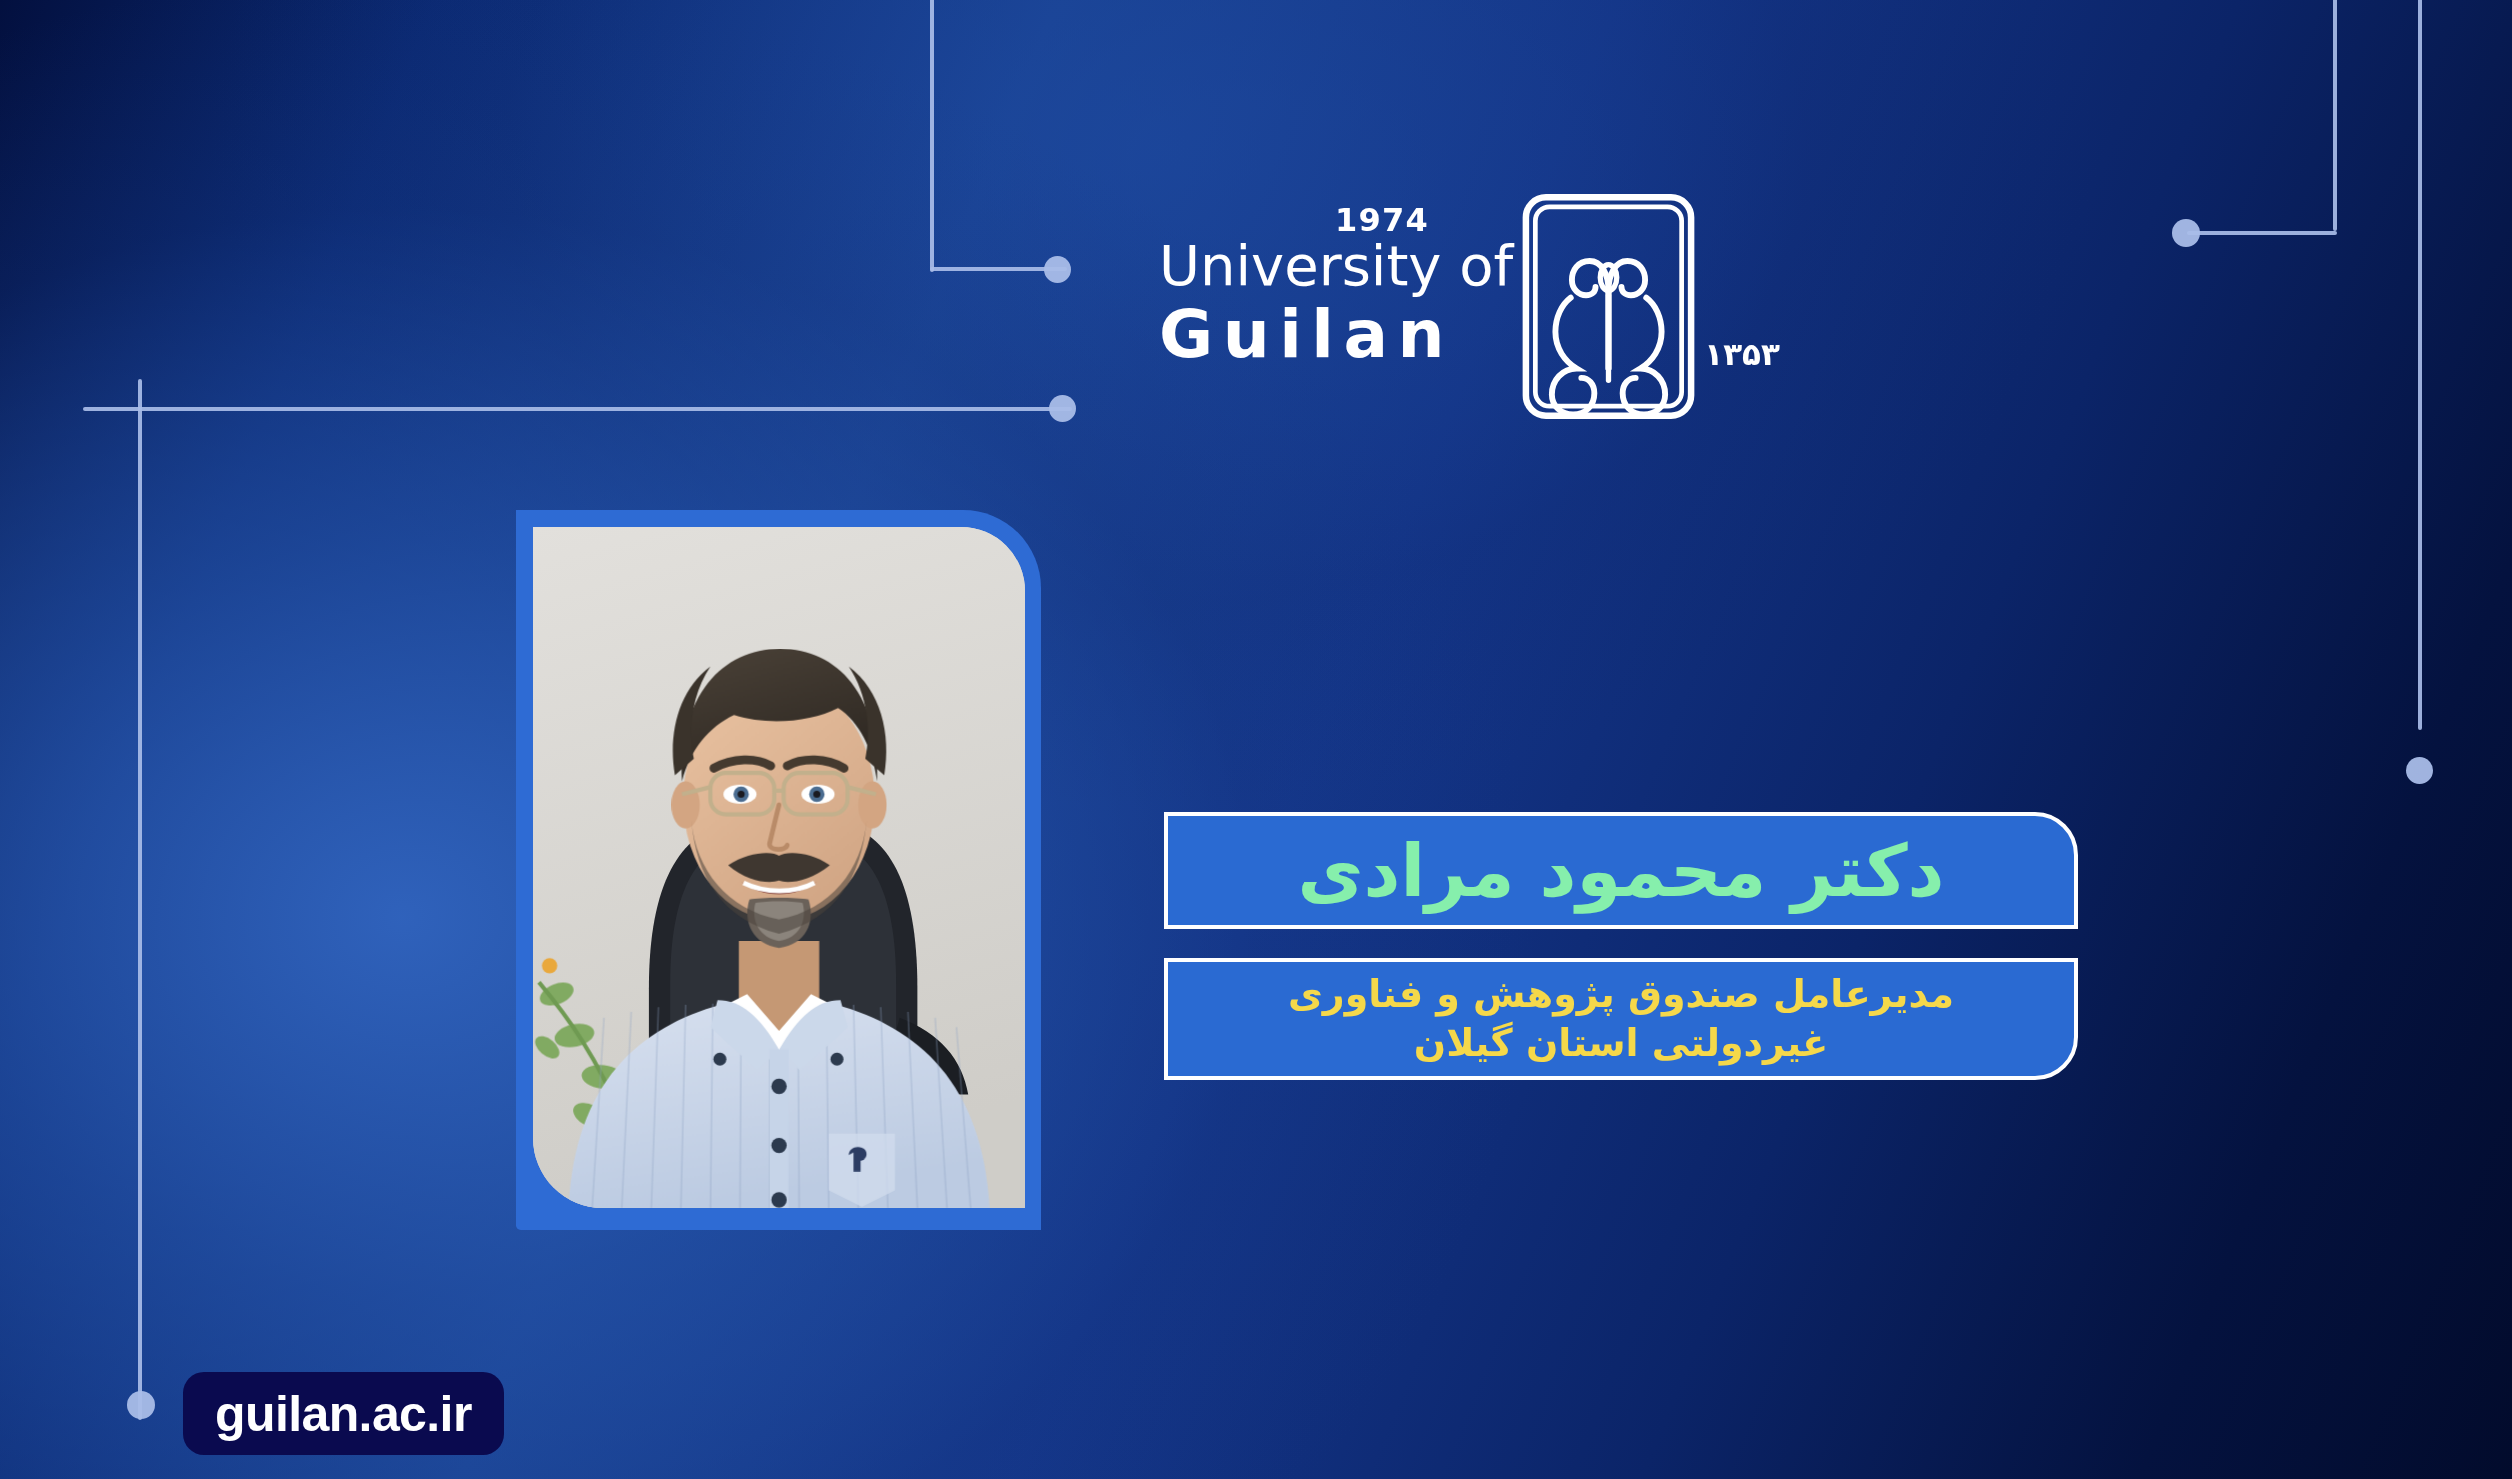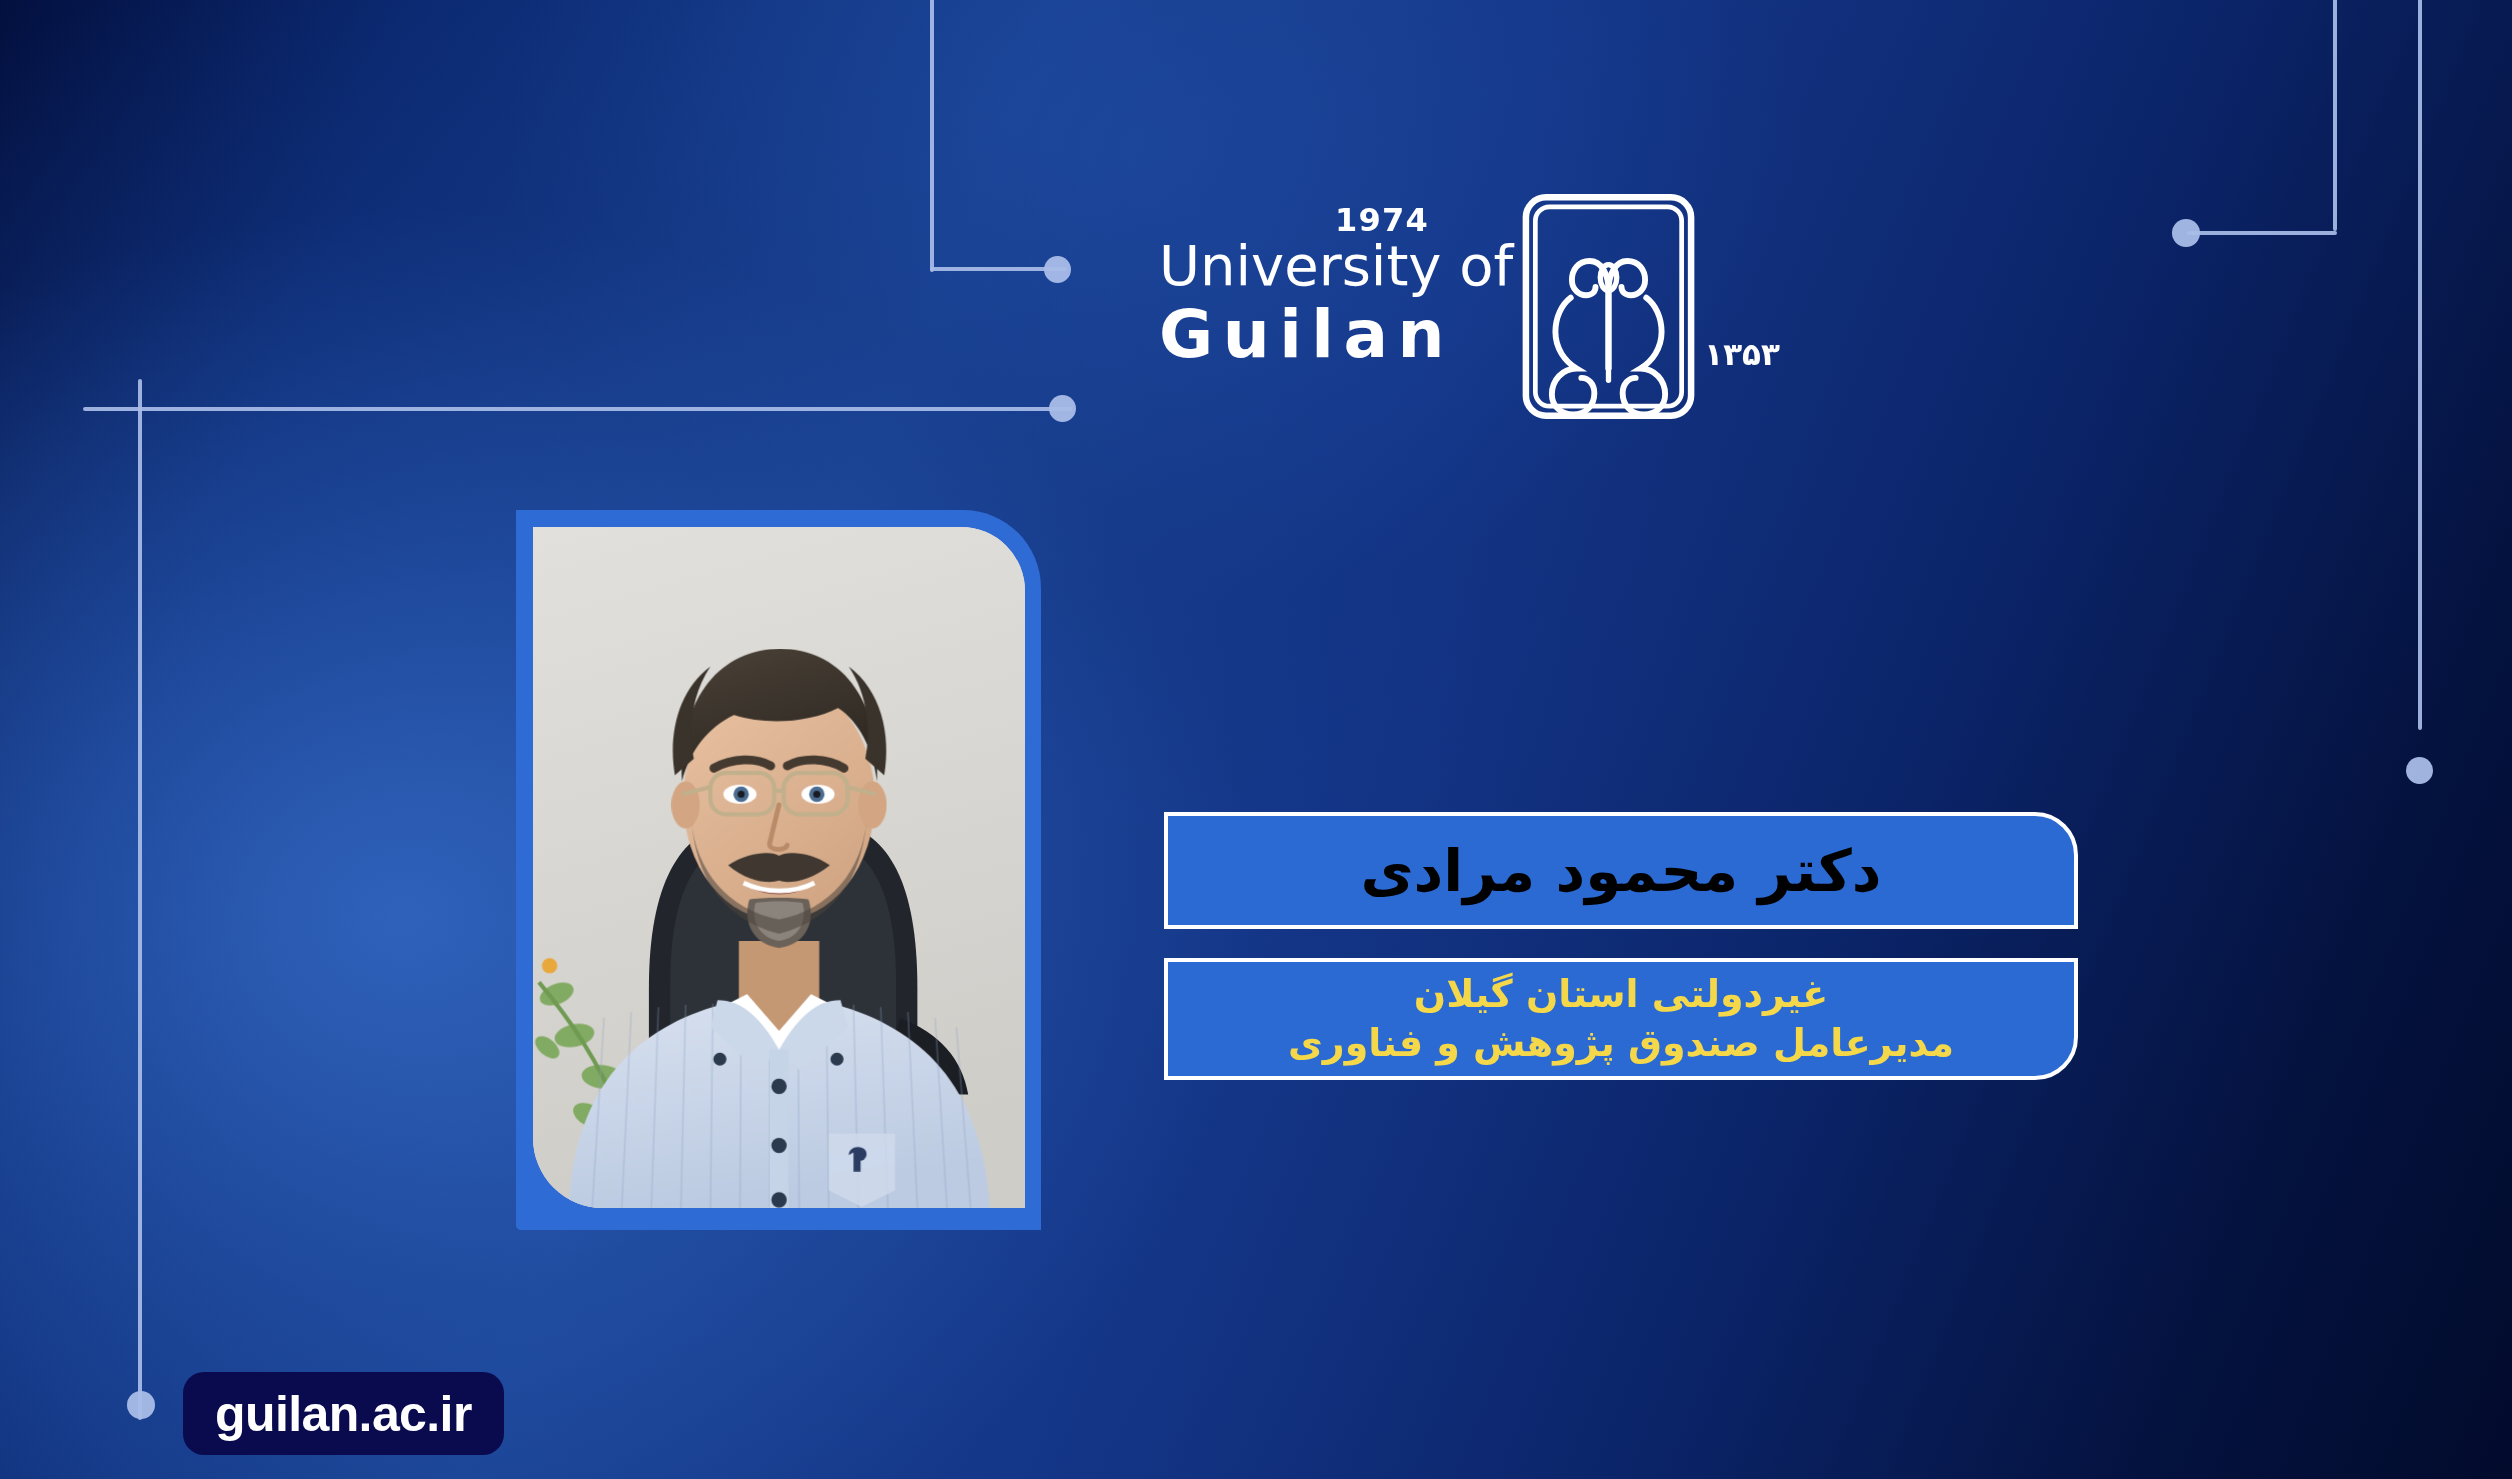--- a/index.html
+++ b/index.html
@@ -149,22 +149,22 @@
     border-top-right-radius:43px;
     border-bottom-right-radius:0;
   }
   #badge-role {
     left:1164px; top:958px;
     width:914px; height:122px;
     border-bottom-right-radius:43px;
     border-top-right-radius:0;
   }
   .badge-name-text {
-    color:#000000;
-    font-size:58px;
+    color:#86efac;
+    font-size:72px;
     font-weight:700;
     line-height:1;
     white-space:nowrap;
   }
   .badge-role-text {
     color:#f5d84a;
     font-size:38px;
     font-weight:700;
     line-height:1.28;
     text-align:center;
@@ -369,22 +369,22 @@
       </svg>
     </div>
   </div>
 
   <div class="badge" id="badge-name">
     <div class="badge-name-text">دکتر محمود مرادی</div>
   </div>
 
   <div class="badge" id="badge-role">
     <div class="badge-role-text">
+      <div>مدیرعامل صندوق پژوهش و فناوری</div>
       <div>غیردولتی استان گیلان</div>
-      <div>مدیرعامل صندوق پژوهش و فناوری</div>
     </div>
   </div>
 
   <div class="url-pill">
     <span>guilan.ac.ir</span>
   </div>
 
 </div>
 
 

